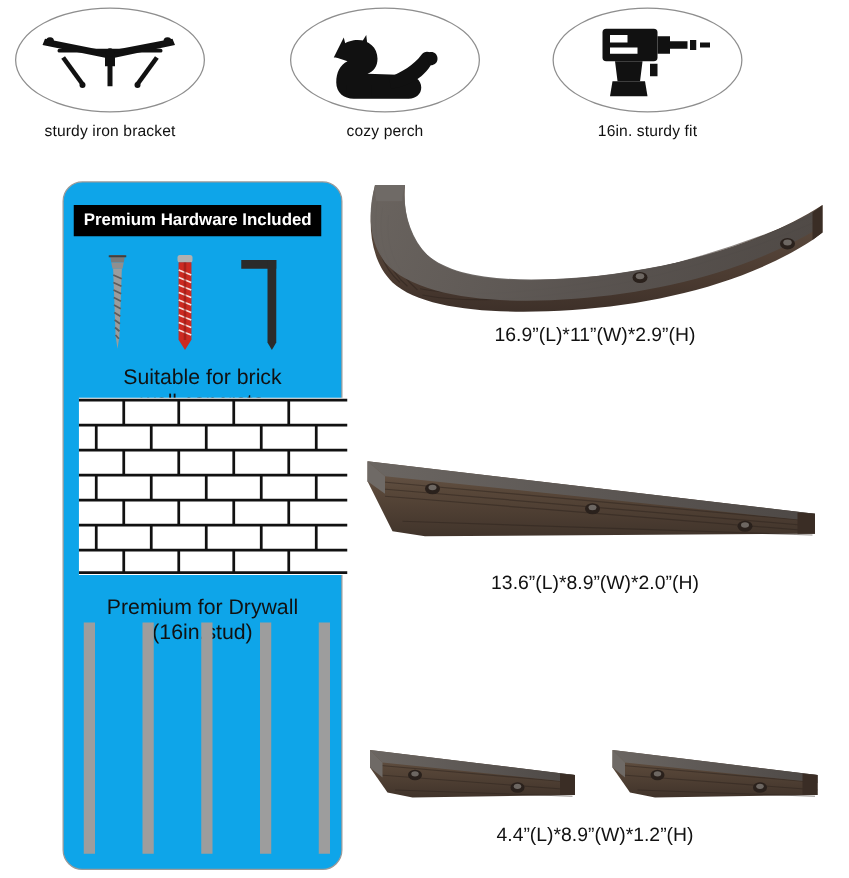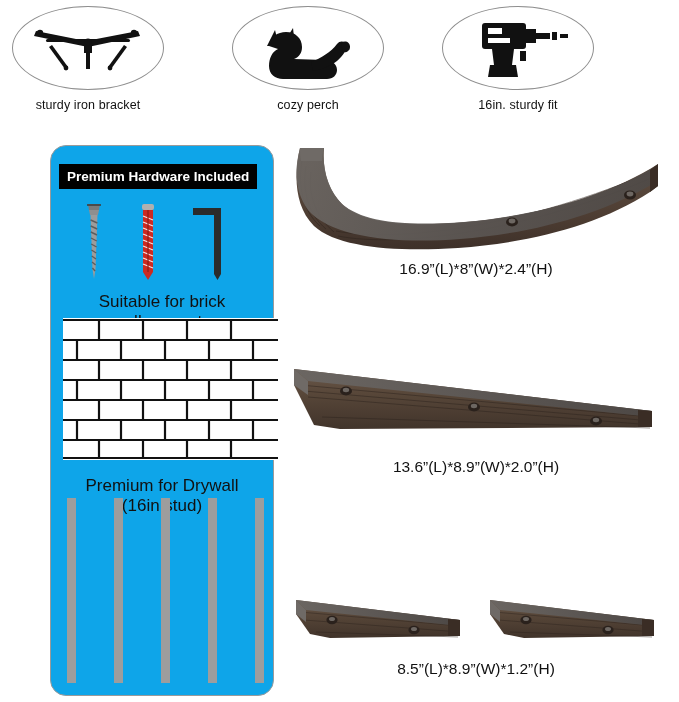--- a/index.html
+++ b/index.html
@@ -359,21 +359,21 @@
         <ellipse cx="234" cy="82" rx="6" ry="4.4" fill="#2a211c"></ellipse>
         <ellipse cx="234" cy="81" rx="3.4" ry="2.4" fill="#6d6762"></ellipse>
       </g>
       <g>
         <ellipse cx="352" cy="55" rx="6" ry="4.6" fill="#2a211c"></ellipse>
         <ellipse cx="352" cy="54" rx="3.4" ry="2.4" fill="#6d6762"></ellipse>
       </g>
 
       <path d="M372 52 L380 46 L380 24 L372 30 Z" fill="#3a2d25"></path>
     </svg>
-    <div class="label" style="top:120px;">16.9”(L)*8”(W)*2.4”(H)</div>
+    <div class="label" style="top:120px;">16.9”(L)*11”(W)*2.9”(H)</div>
   </div>
 
   <div class="prod" id="prod-mid">
     <svg width="396" height="100" viewBox="0 0 396 100">
       <defs>
         <linearGradient id="woodM" x1="0" y1="0" x2="0" y2="1">
           <stop offset="0%" stop-color="#6c5a4c"></stop>
           <stop offset="40%" stop-color="#584739"></stop>
           <stop offset="100%" stop-color="#41342b"></stop>
         </linearGradient>
@@ -461,16 +461,16 @@
           <ellipse cx="248" cy="30" rx="5.6" ry="4.2" fill="#2a211c"></ellipse>
           <ellipse cx="248" cy="29" rx="3" ry="2.1" fill="#6d6762"></ellipse>
         </g>
         <g>
           <ellipse cx="330" cy="40" rx="5.6" ry="4.2" fill="#2a211c"></ellipse>
           <ellipse cx="330" cy="39" rx="3" ry="2.1" fill="#6d6762"></ellipse>
         </g>
         <path d="M376 30 L376 46 L364 46 L364 29 Z" fill="#3a2d25"></path>
       </g>
     </svg>
-    <div class="label" style="top:70px;">8.5”(L)*8.9”(W)*1.2”(H)</div>
+    <div class="label" style="top:70px;">4.4”(L)*8.9”(W)*1.2”(H)</div>
   </div>
 
 </div>
 
 </body></html>

